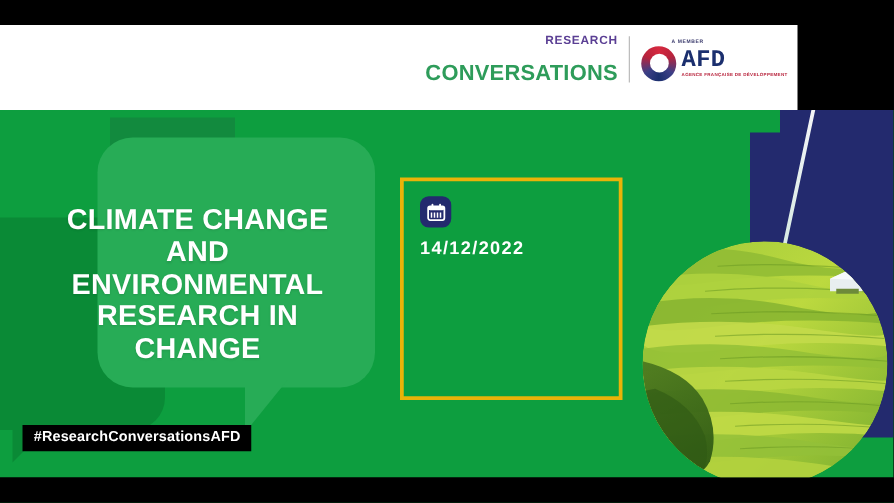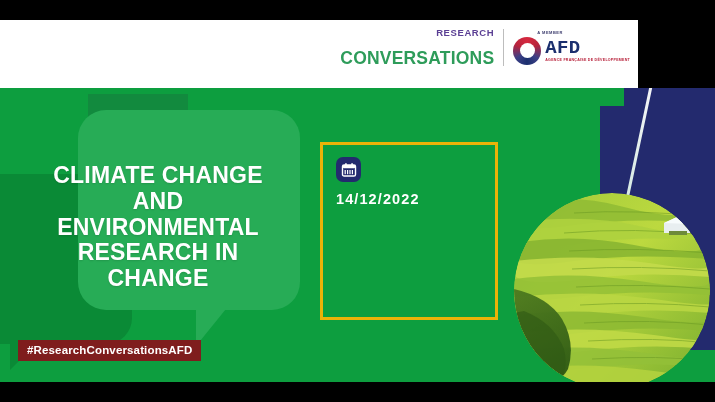--- a/index.html
+++ b/index.html
@@ -215,21 +215,21 @@
     font-size:14.5px;
     letter-spacing:1.1px;
     line-height:1.18;
   }
   .info-row.time { margin-top:22px; }
   .info-text.small { font-size:13.5px; letter-spacing:.9px; }
 
   
   .hashtag {
     position:absolute; left:18px; top:252px;
-    background:#7f1d1d;
+    background:#000000;
     color:#ffffff;
     font-weight:bold;
     font-size:11.5px;
     letter-spacing:.15px;
     padding:4px 9px 5px 9px;
     z-index:35;
     white-space:nowrap;
   }
 </style>
 </head>

